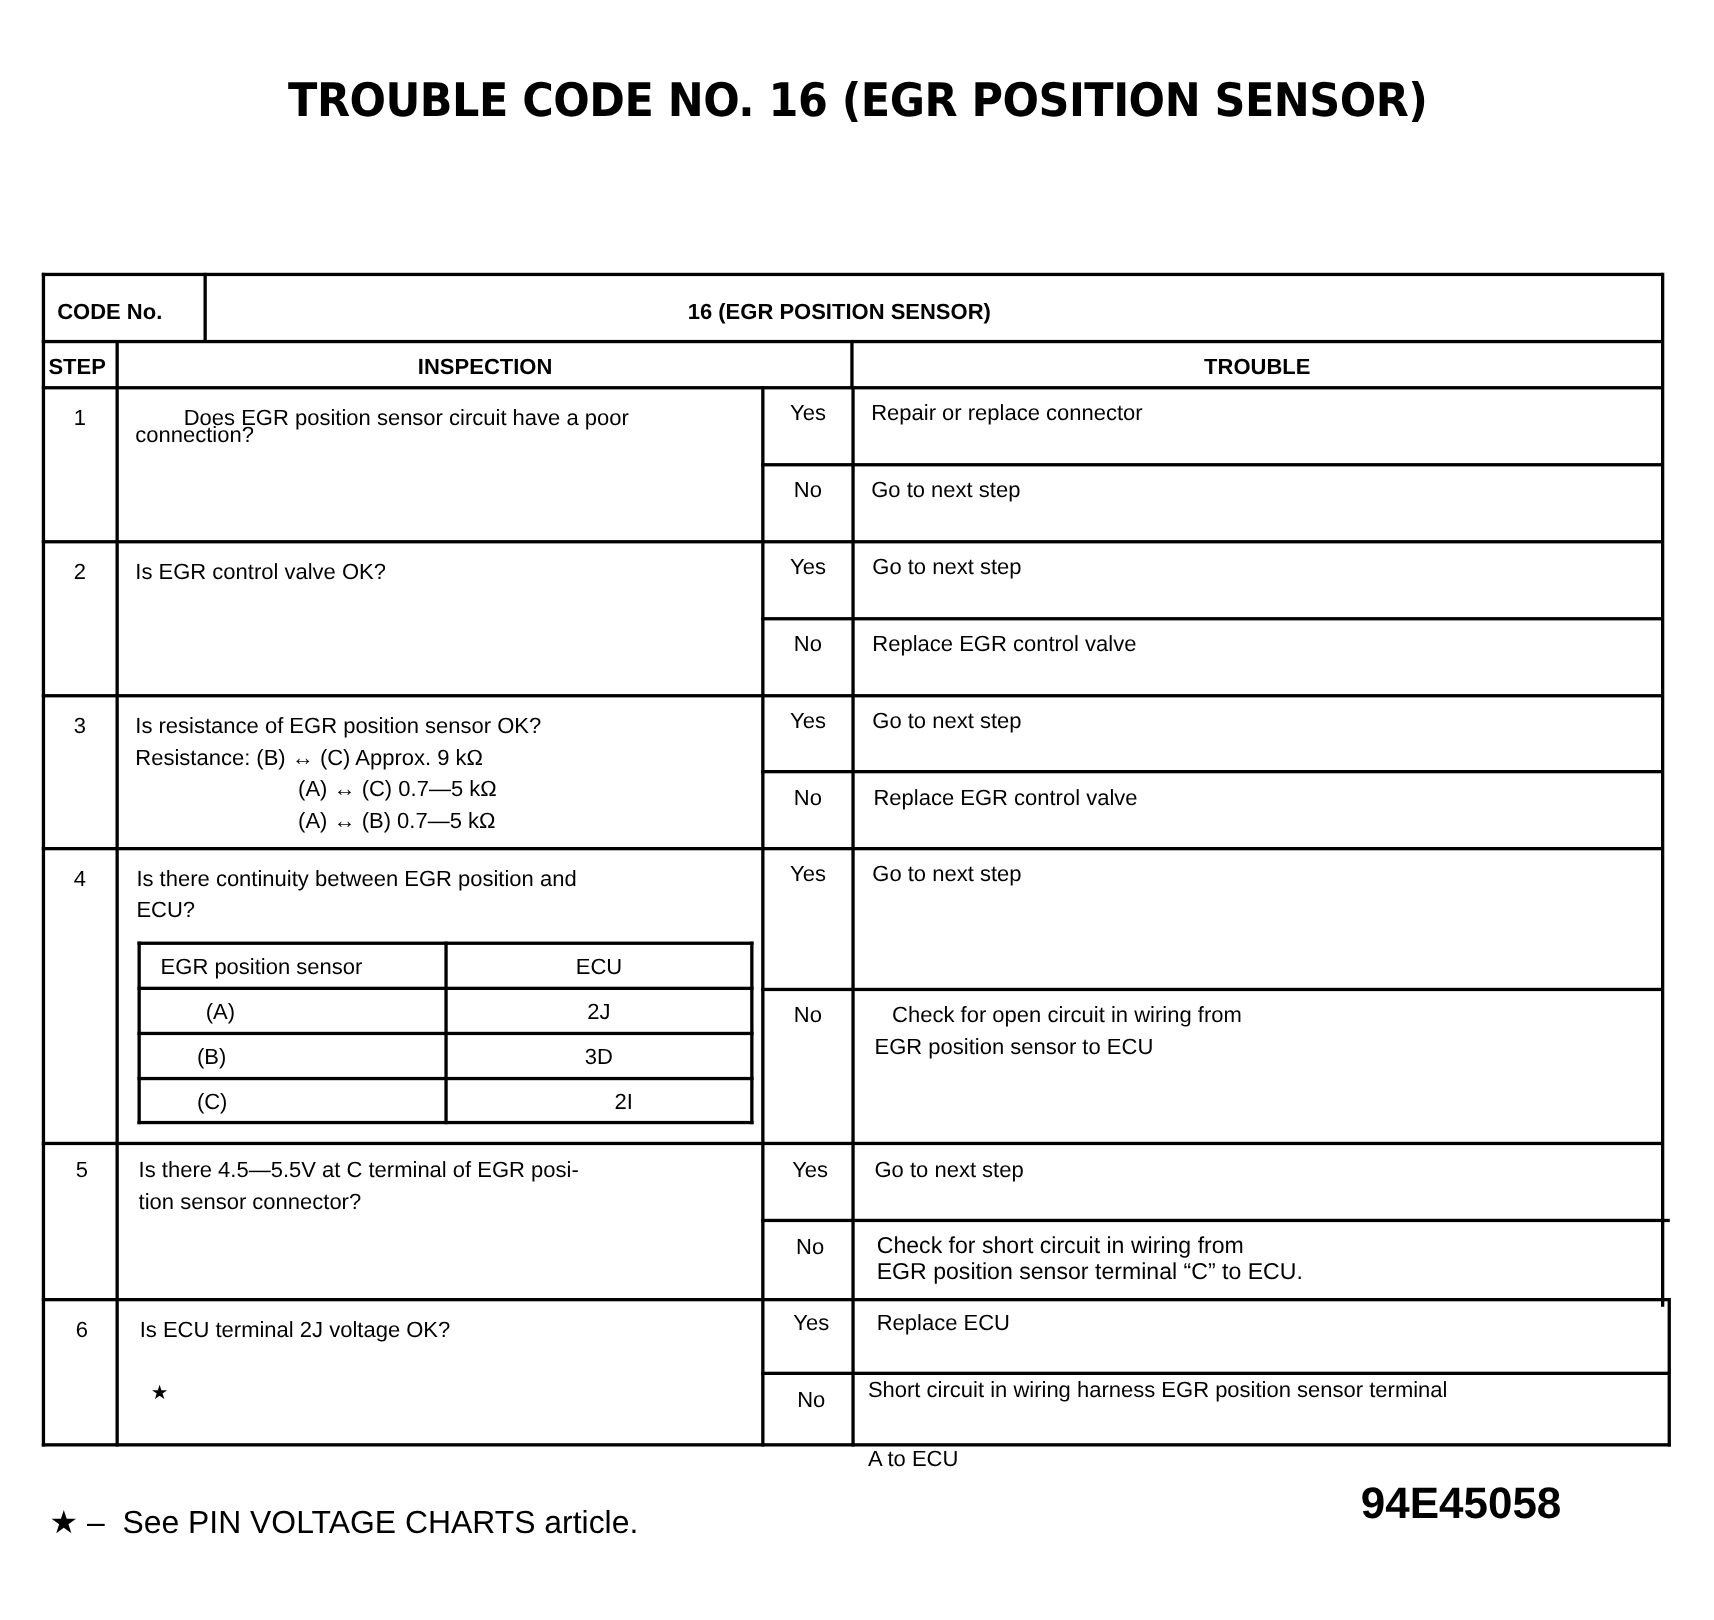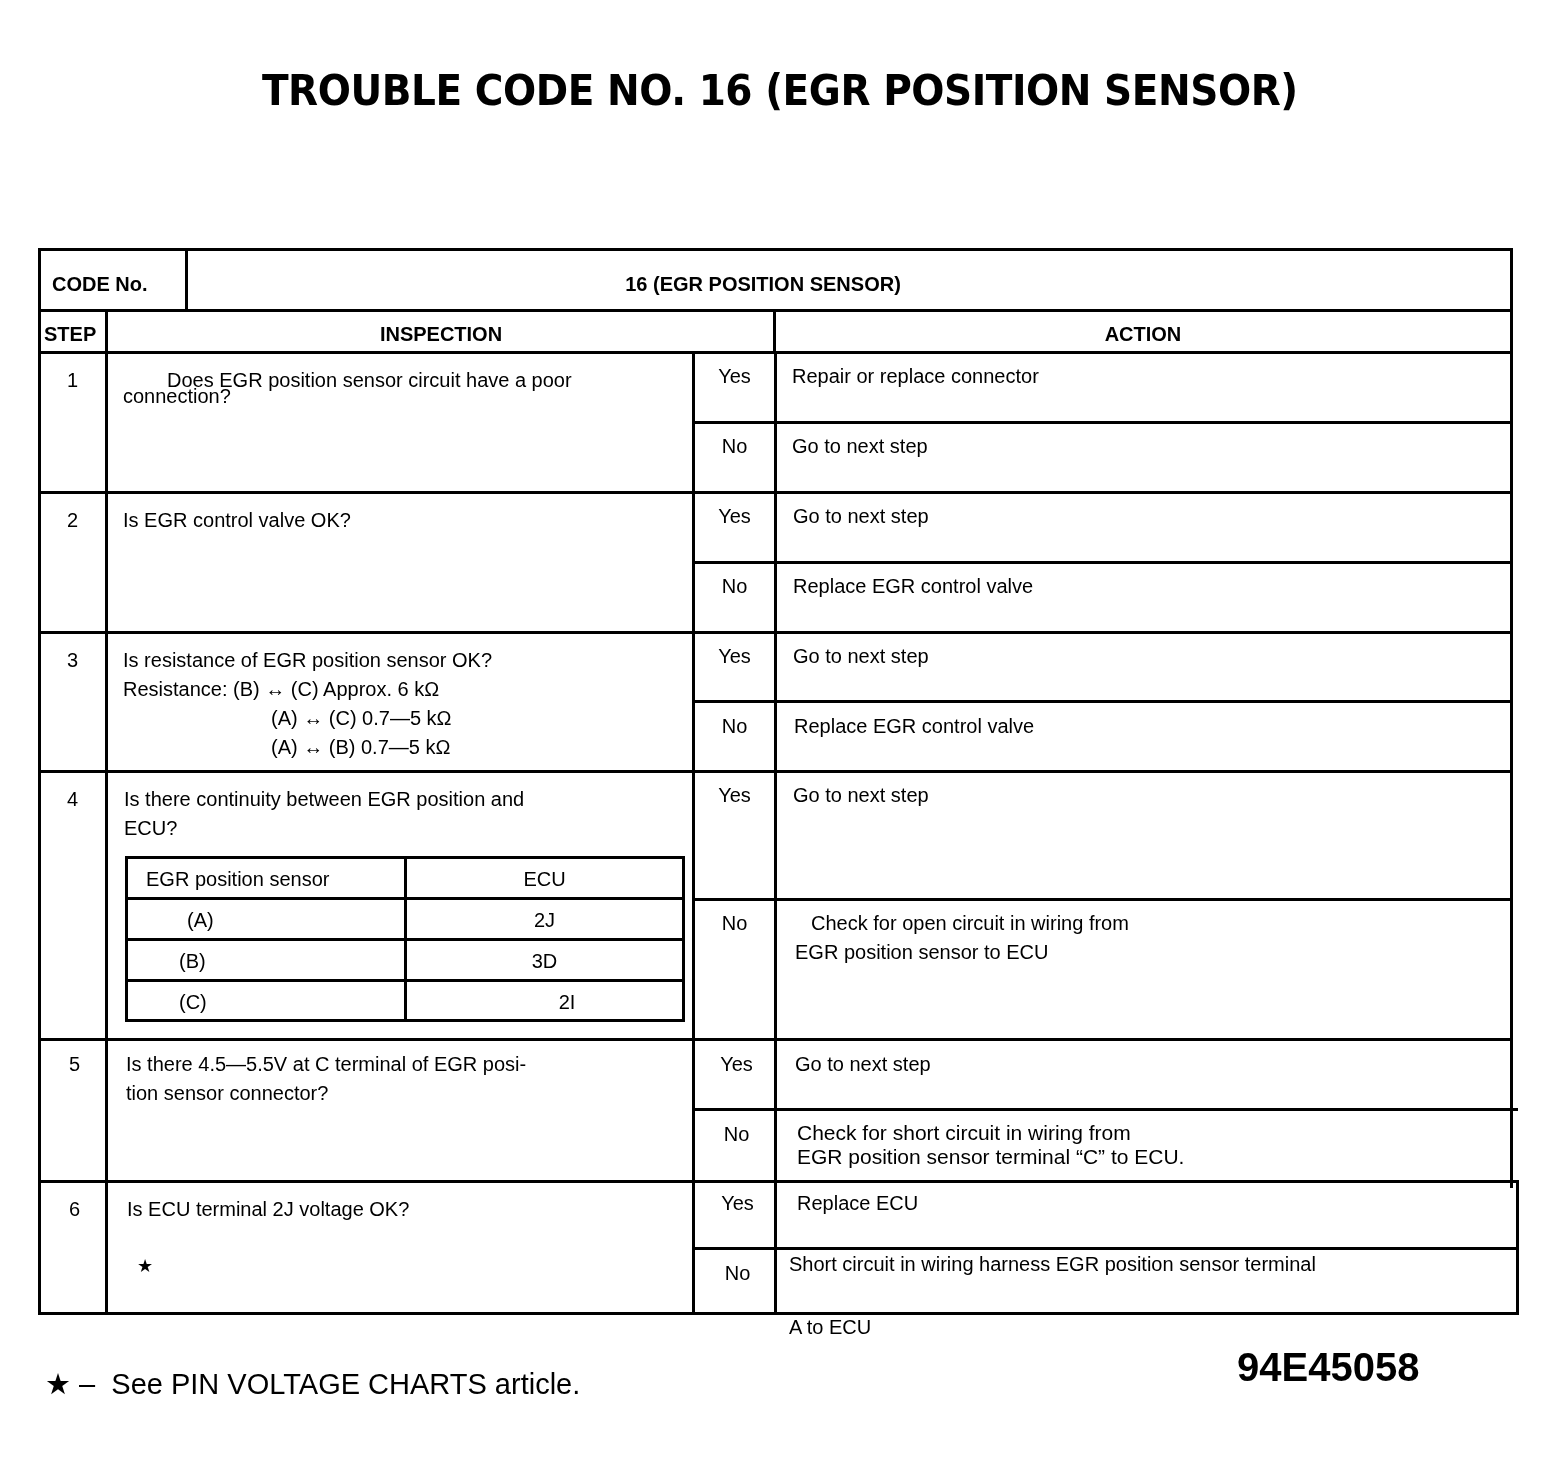--- a/index.html
+++ b/index.html
@@ -27,21 +27,21 @@
   <div class="ln v" style="left:1510px;top:248px;height:940px;"></div>
   <div class="ln v" style="left:1516px;top:1180px;height:135px;"></div>
 
   <div class="ln v" style="left:185px;top:248px;height:63px;"></div>
   <div class="t b" style="left:52px;top:270px;">CODE No.</div>
   <div class="t b c" style="left:188px;top:270px;width:1150px;">16 (EGR POSITION SENSOR)</div>
   <div class="ln h" style="left:38px;top:309px;width:1474px;"></div>
 
   <div class="t b" style="left:44px;top:320px;">STEP</div>
   <div class="t b c" style="left:108px;top:320px;width:666px;">INSPECTION</div>
-  <div class="t b c" style="left:776px;top:320px;width:734px;">ACTION</div>
+  <div class="t b c" style="left:776px;top:320px;width:734px;">TROUBLE</div>
   <div class="ln h" style="left:38px;top:351px;width:1474px;"></div>
 
   <div class="ln v" style="left:105px;top:311px;height:1004px;"></div>
   <div class="ln v" style="left:773px;top:311px;height:42px;"></div>
   <div class="ln v" style="left:692px;top:351px;height:964px;"></div>
   <div class="ln v" style="left:774px;top:351px;height:964px;"></div>
 
   <div class="ln h" style="left:38px;top:491px;width:1474px;"></div>
   <div class="ln h" style="left:38px;top:631px;width:1474px;"></div>
   <div class="ln h" style="left:38px;top:770px;width:1474px;"></div>
@@ -71,21 +71,21 @@
     <div class="t" style="left:123px;top:506px;">Is EGR control valve OK?</div>
     <div class="t c" style="left:695px;top:502px;width:79px;">Yes</div>
     <div class="t" style="left:793px;top:502px;">Go to next step</div>
     <div class="t c" style="left:695px;top:572px;width:79px;">No</div>
     <div class="t" style="left:793px;top:572px;">Replace EGR control valve</div>
   </div>
 
   <div>
     <div class="t c" style="left:40px;top:646px;width:65px;">3</div>
     <div class="t" style="left:123px;top:646px;">Is resistance of EGR position sensor OK?</div>
-    <div class="t" style="left:123px;top:675px;">Resistance: (B) ↔ (C) Approx. 6 kΩ</div>
+    <div class="t" style="left:123px;top:675px;">Resistance: (B) ↔ (C) Approx. 9 kΩ</div>
     <div class="t" style="left:271px;top:704px;">(A) ↔ (C) 0.7—5 kΩ</div>
     <div class="t" style="left:271px;top:733px;">(A) ↔ (B) 0.7—5 kΩ</div>
     <div class="t c" style="left:695px;top:642px;width:79px;">Yes</div>
     <div class="t" style="left:793px;top:642px;">Go to next step</div>
     <div class="t c" style="left:695px;top:712px;width:79px;">No</div>
     <div class="t" style="left:794px;top:712px;">Replace EGR control valve</div>
   </div>
 
   <div>
     <div class="t c" style="left:40px;top:785px;width:65px;">4</div>

